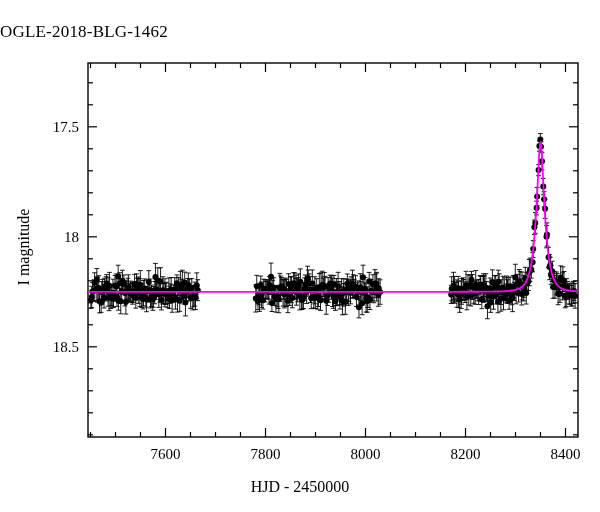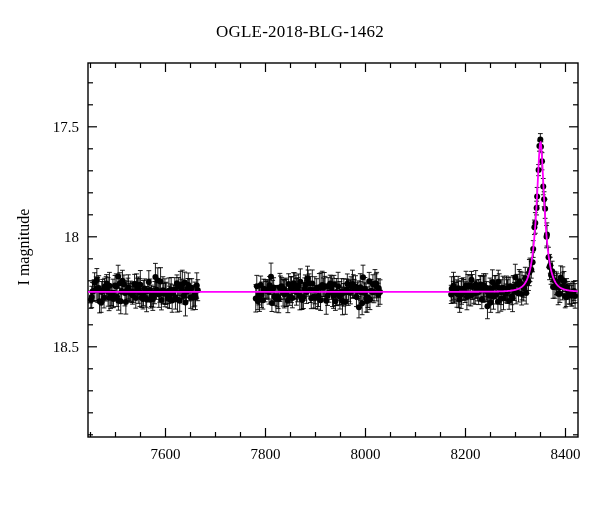--- a/index.html
+++ b/index.html
@@ -5,21 +5,21 @@
   html,body{margin:0;padding:0;}
   body{
     width:600px;height:512px;
     background:#ffffff;
     font-family:"Liberation Serif","DejaVu Serif",serif;
     overflow:hidden;
   }
   #figure{position:relative;width:600px;height:512px;}
   #plot-title{
     position:absolute;left:0;top:22px;width:600px;
-    text-align:center;font-size:17px;color:#000;
+    text-align:left;font-size:17px;color:#000;
     letter-spacing:0.2px;
   }
   #xlabel{
     position:absolute;left:0;top:478px;width:600px;
     text-align:center;font-size:16px;color:#000;
   }
   #ylabel{
     position:absolute;left:-76px;top:238px;width:200px;
     text-align:center;font-size:16px;color:#000;
     transform:rotate(-90deg);transform-origin:center center;
@@ -30,20 +30,21 @@
 </style>
 </head>
 <body>
 
 <div id="figure">
 
   <div id="plot-title">OGLE-2018-BLG-1462</div>
 
   <div id="ylabel">I magnitude</div>
 
+  <div id="xlabel">HJD - 2450000</div>
 
   <div id="canvas-wrap">
     <svg id="chart-svg" width="600" height="512">
       <g id="g-frame">
           <rect x="88" y="63" width="490" height="374" fill="none" stroke="#000000" stroke-width="1.4"></rect>
         </g>
       <g id="g-xticks">
           <line x1="90.5" y1="437" x2="90.5" y2="432" stroke="#000000" stroke-width="1.2"></line>
           <line x1="90.5" y1="63" x2="90.5" y2="68" stroke="#000000" stroke-width="1.2"></line>
           <line x1="115.5" y1="437" x2="115.5" y2="432" stroke="#000000" stroke-width="1.2"></line>

